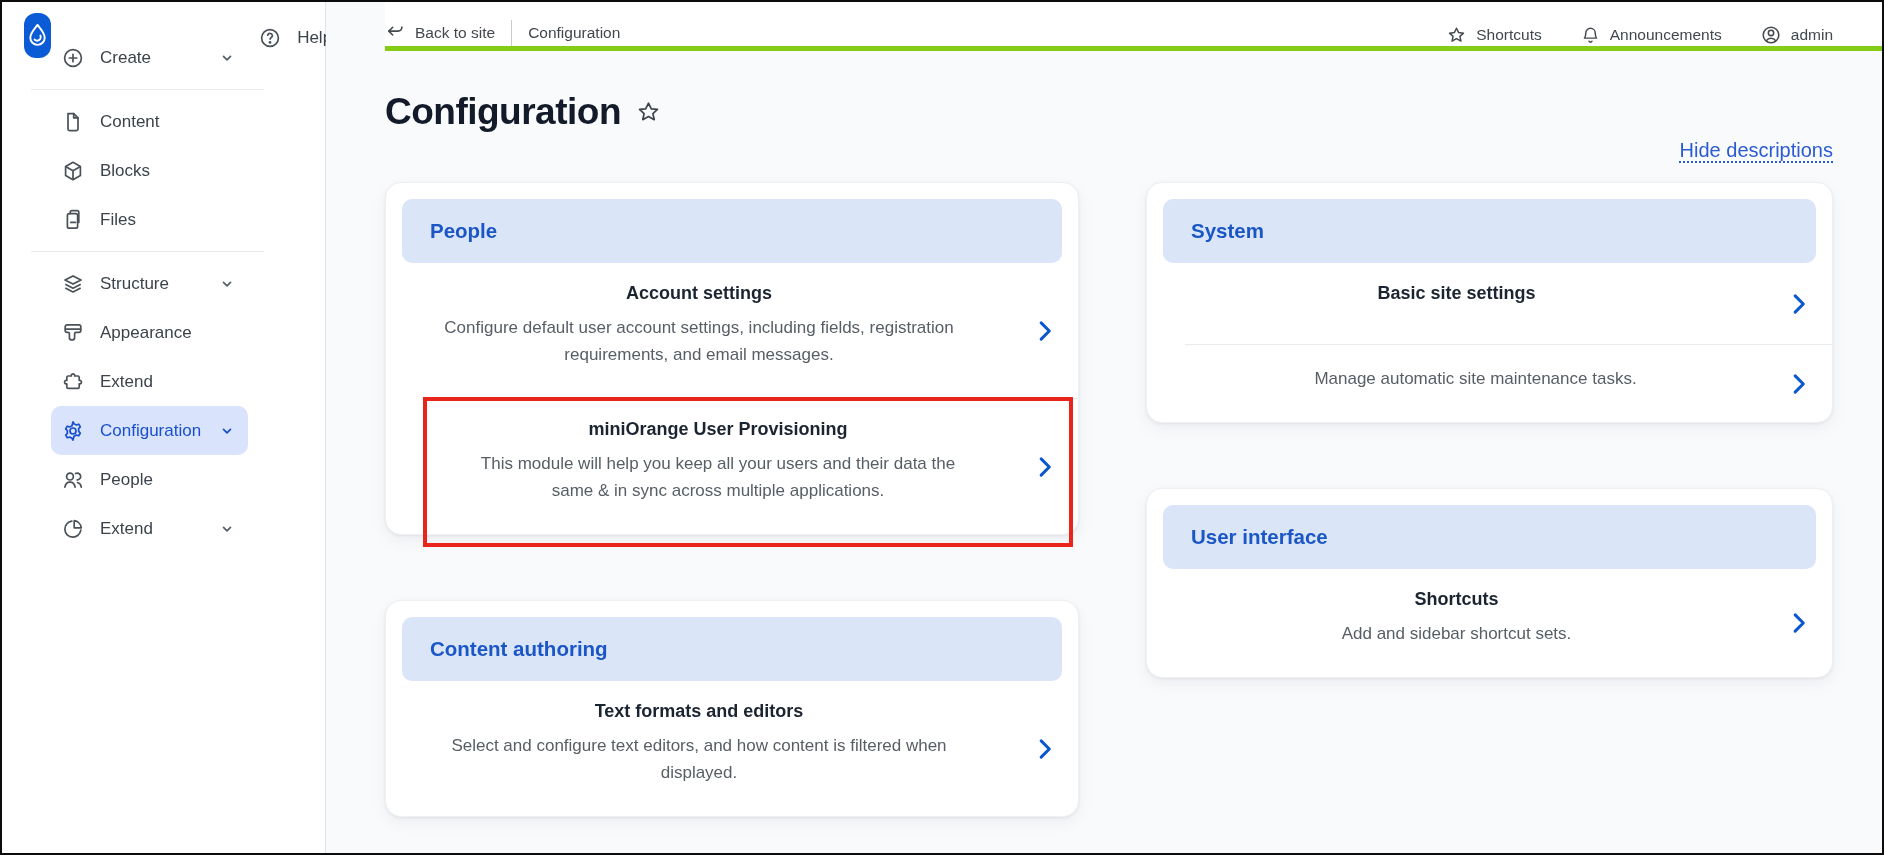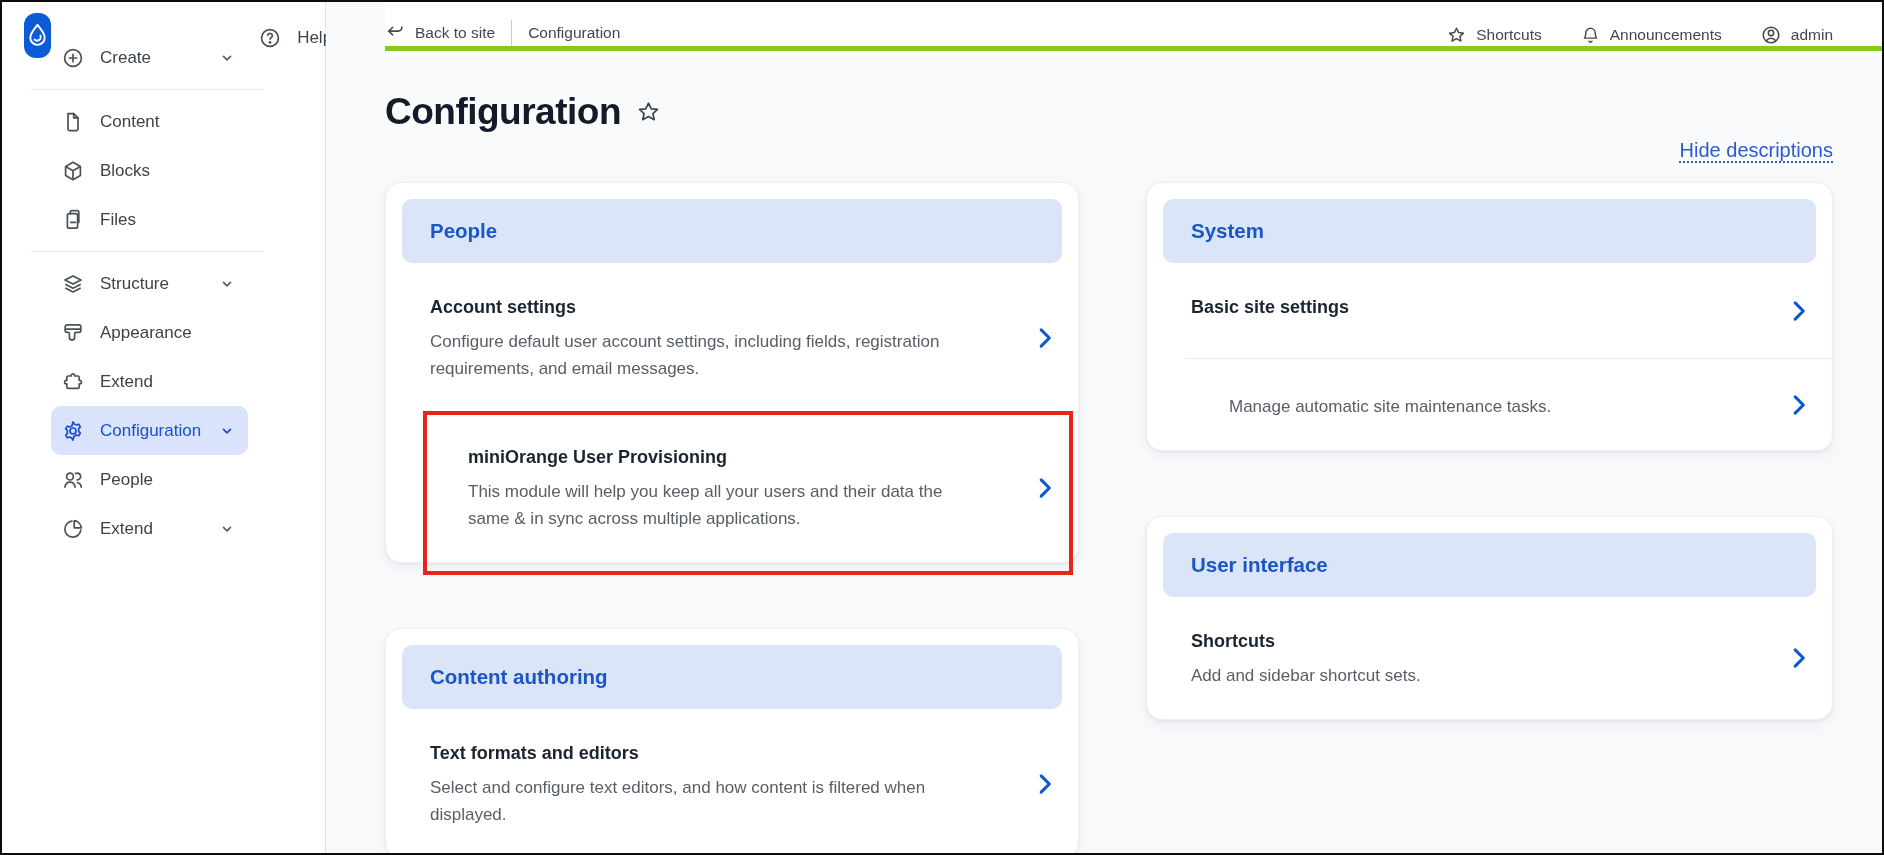--- a/index.html
+++ b/index.html
@@ -41,21 +41,21 @@
   .toolbar-row { padding:6px 49px 0 59px; display:flex; justify-content:flex-end; }
   .hide-desc { font-size:20px; color:#2b5bd3; text-decoration:underline dotted; text-underline-offset:4px; cursor:pointer; }
 
   .columns { display:flex; gap:67px; padding:20px 49px 0 59px; align-items:flex-start; }
   .col-left  { width:696px; display:flex; flex-direction:column; }
   .col-right { width:689px; display:flex; flex-direction:column; }
   .card { background:#fff; border:1px solid #eef0f3; border-radius:16px; margin-bottom:65px;
           box-shadow:0 1px 3px rgba(16,24,40,.07), 0 6px 16px rgba(16,24,40,.05); }
   .card-header { margin:16px 16px 0 16px; background:#dbe5f8; border-radius:10px; padding:20px 28px; }
   .card-header span { font-size:20.5px; font-weight:700; color:#1a56c6; }
-  .card-item { position:relative; padding:34px 110px 30px 44px; cursor:pointer; }
+  .card-item { position:relative; padding:20px 110px 30px 44px; cursor:pointer;text-align:center; }
   .card-item + .card-item { border-top:1px solid #e9ebee;margin-left:38px; }
   .card-item h3 { font-size:18px; font-weight:700; color:#1b2431; margin-bottom:10px; }
   .card-item p { font-size:17px; line-height:27px; color:#585e66; max-width:575px; }
   .item-chev { position:absolute; right:26px; top:50%; transform:translateY(-50%); color:#0b57d0; display:flex; }
   .single .item-chev { top:50%; }
   .highlight-box { position:absolute; left:-1px; right:5px; top:-2px; bottom:-13px;
                    border:4px solid #e8241b; z-index:4; pointer-events:none; }
 </style>
 </head>
 <body>

